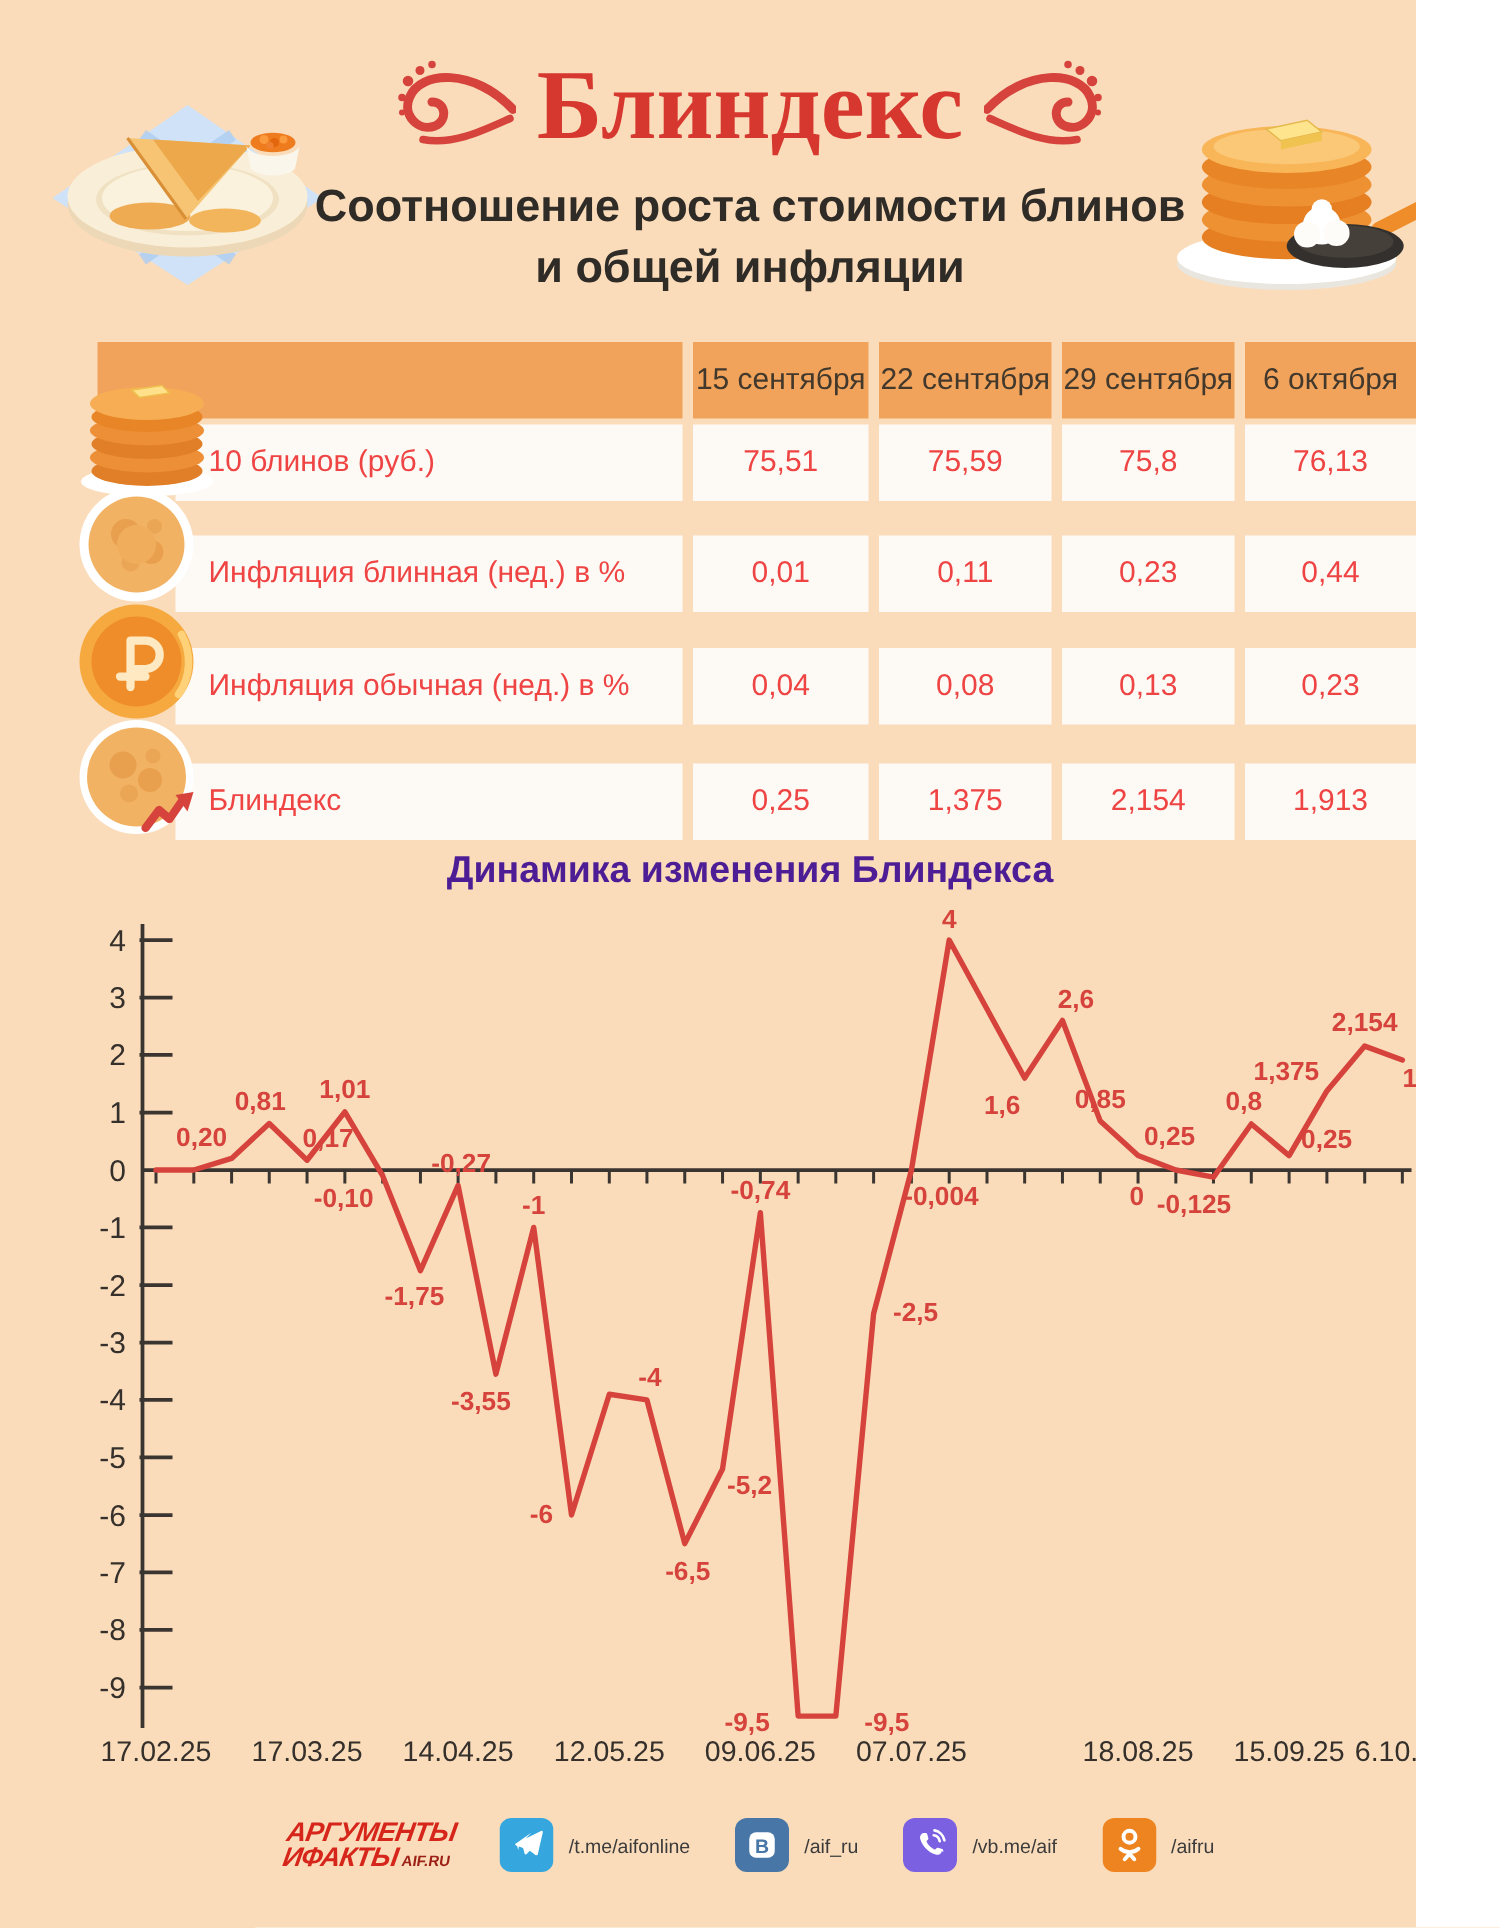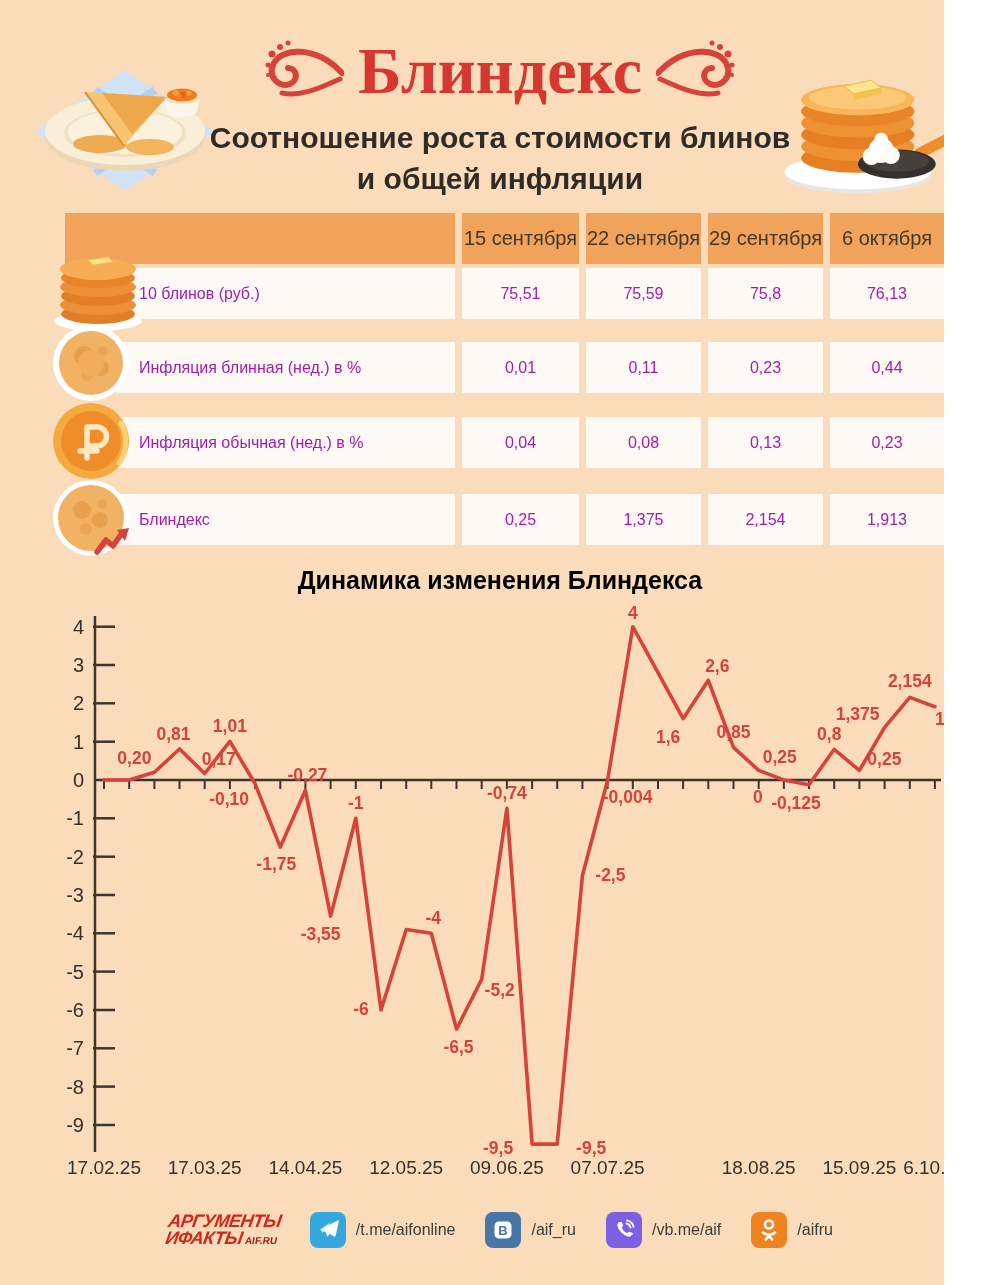--- a/index.html
+++ b/index.html
@@ -7,45 +7,45 @@
         font-family:"Liberation Sans","DejaVu Sans",sans-serif;color:#35302b;}
   
   .illo{position:absolute;}
   .title-wrap{position:absolute;left:0;top:38px;width:1000px;text-align:center;}
   .title-row{display:flex;align-items:center;justify-content:center;gap:14px;}
   .main-title{font-family:"Liberation Serif","DejaVu Serif",serif;font-weight:700;
               font-size:66px;color:#d6382f;margin:0;line-height:1;}
   .subtitle{margin-top:14px;font-size:30px;font-weight:700;color:#2f2b27;line-height:1.35;}
   
   .table{position:absolute;left:65px;top:213px;width:879px;}
-  .trow{display:grid;grid-column-gap:7px;}
+  .trow{display:grid;grid-column-gap:7px;margin-top:15px;}
   .trow.head{grid-template-columns:390px 117px 115px 115px 114px;}
   .trow.body{grid-template-columns:338px 117px 115px 115px 114px;margin-left:52px;}
   .cell{height:51px;display:flex;align-items:center;justify-content:center;}
   .head .cell{background:#f1a35b;font-size:20px;font-weight:500;color:#42382c;}
-  .body .cell{background:#fdfaf5;font-size:16px;font-weight:500;color:#a21caf;}
+  .body .cell{background:#fdfaf5;font-size:20px;font-weight:500;color:#ef4444;}
   .cell.lbl{justify-content:flex-start;padding-left:22px;}
   .row-icon{position:absolute;left:51px;}
   
   .chart-title{position:absolute;left:0;top:566px;width:1000px;text-align:center;
-               font-size:25px;font-weight:700;color:#000000;}
+               font-size:25px;font-weight:700;color:#4c1d95;}
   #chart-svg{position:absolute;left:0;top:600px;}
   .axis{stroke:#3a3530;stroke-width:2.5;}
   .tick{stroke:#3a3530;stroke-width:2;}
   .ytick{font:500 20px "Liberation Sans",sans-serif;fill:#35302b;text-anchor:end;}
   .plabel{font:700 17.5px "Liberation Sans",sans-serif;fill:#d6433c;text-anchor:middle;}
   .xdate{font:500 19px "Liberation Sans",sans-serif;fill:#35302b;text-anchor:middle;}
   
   .footer{position:absolute;left:0;top:1212px;width:1000px;display:flex;align-items:center;
           justify-content:center;gap:30px;}
   .aif-logo{transform:skewX(-9deg);color:#d6261b;font-weight:700;font-style:italic;
             line-height:0.95;font-size:18px;letter-spacing:-0.5px;white-space:nowrap;}
   .aif-logo .site{font-size:10px;color:#9c2015;font-style:normal;letter-spacing:0;margin-left:3px;}
   .soc{display:flex;align-items:center;gap:10px;}
-  .soc-txt{font-size:16px;color:#3b3b3b;}
+  .soc-txt{font-size:13px;color:#3b3b3b;}
 </style>
 </head>
 <body>
 
 <div class="page">
 
   <svg class="illo" style="left:30px;top:52px" width="190" height="145" viewBox="0 0 190 145">
     <polygon points="95,18 185,80 95,138 5,80" fill="#cfe2f7"></polygon>
     <path d="M65 38 L155 100 M35 59 L125 121 M125 38 L35 100 M155 59 L65 121" stroke="#aecdf0" stroke-width="8" fill="none" opacity="0.8"></path>
     <ellipse cx="95" cy="84" rx="80" ry="35" fill="#ecd8b6"></ellipse>

